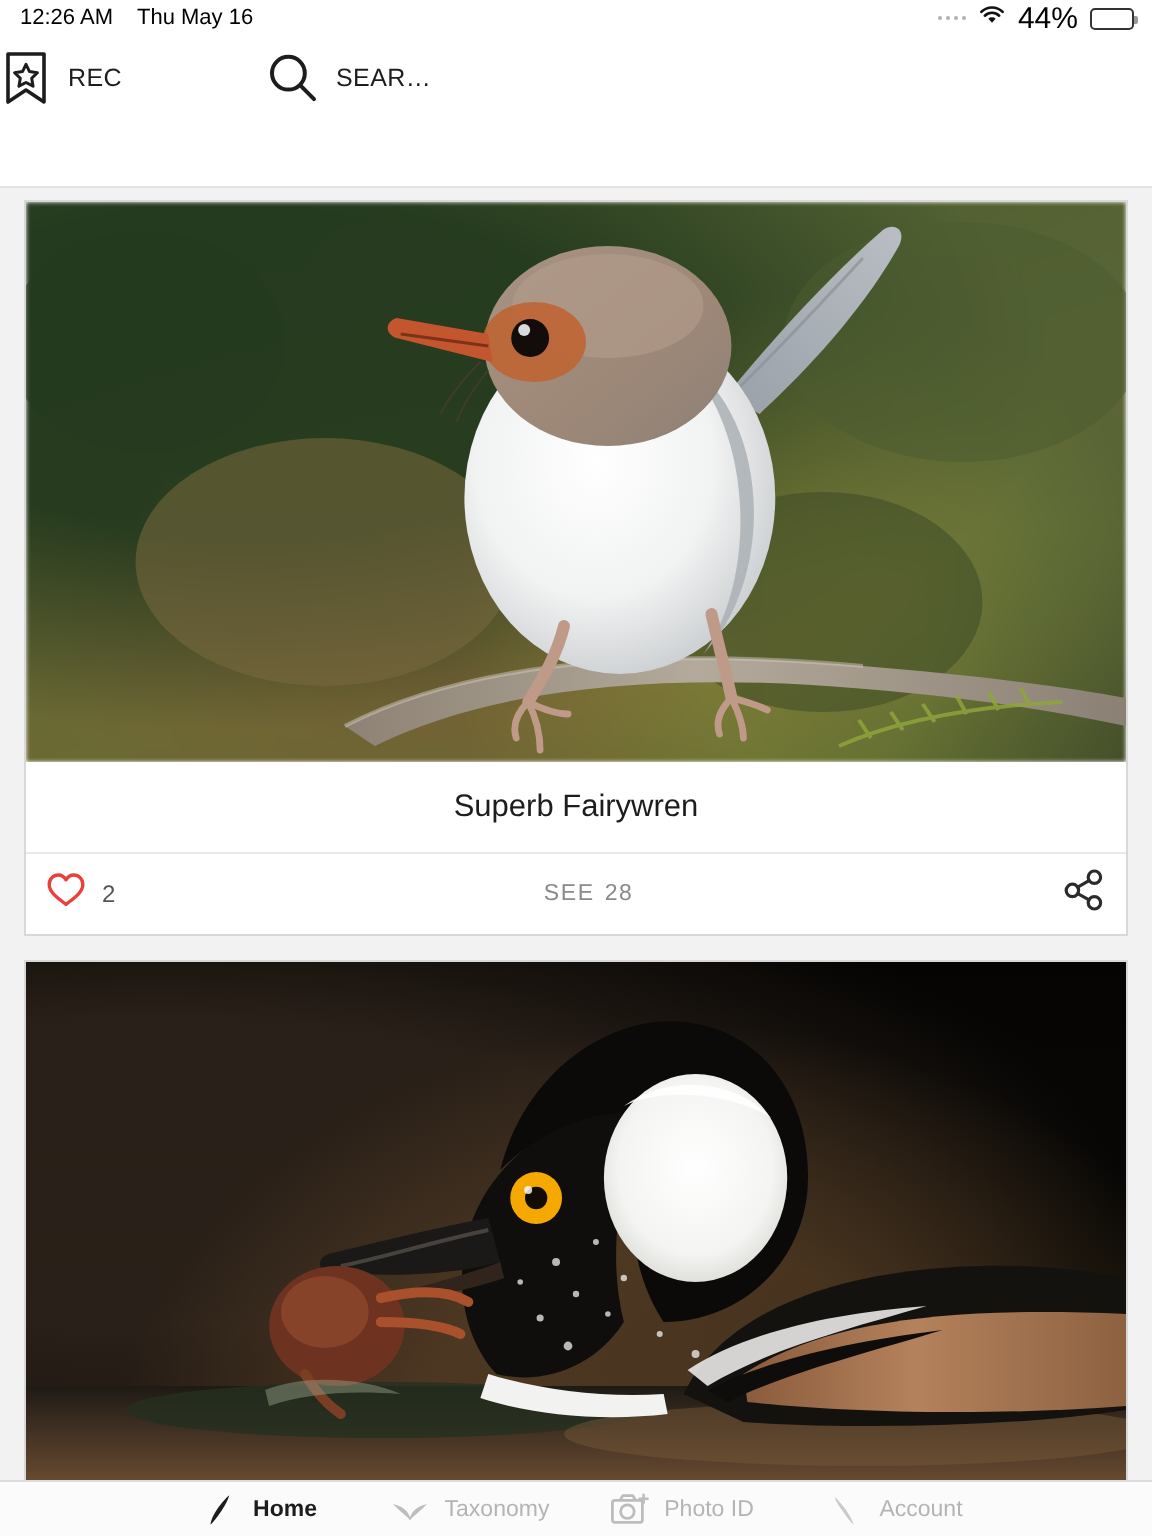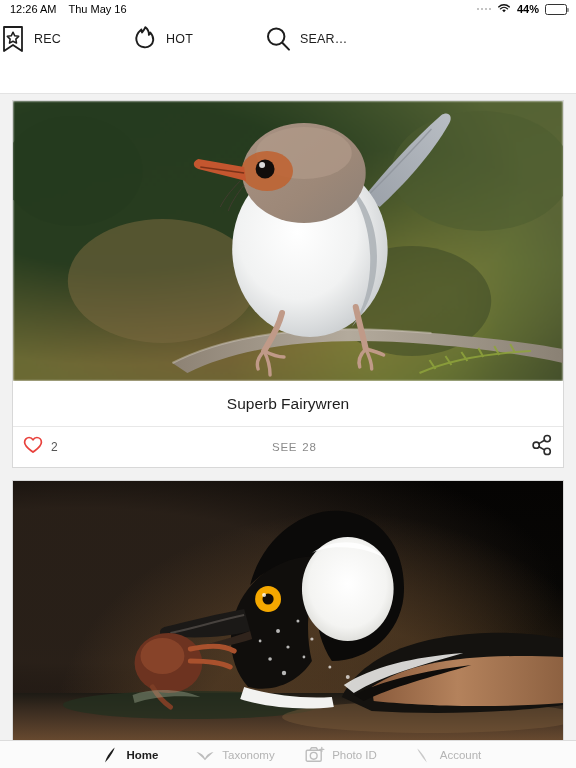--- a/index.html
+++ b/index.html
@@ -29,21 +29,21 @@
     flex: 0 0 18px;
   }
   .sb-left { display: flex; align-items: center; gap: 12px; }
   .sb-time { font-size: 11px; letter-spacing: 0; }
   .sb-date { font-size: 11px; }
   .sb-spacer { flex: 1; }
   .sb-right { display: flex; align-items: center; gap: 6px; }
   .sb-dots { display: flex; gap: 2px; align-items: flex-end; padding-bottom: 1px; }
   .sb-dots i { width: 2px; height: 2px; background: #b0b0b0; display: block; border-radius: 50%; }
   .wifi { width: 14px; height: 11px; }
-  .sb-batt-text { font-size: 11px; font-weight: 700; }
+  .sb-batt-text { font-size: 15px; font-weight: 400; }
   .batt {
     width: 22px; height: 11px;
     border: 1px solid #333;
     border-radius: 2.5px;
     position: relative;
     padding: 1px;
   }
   .batt::after {
     content: "";
     position: absolute;
@@ -212,28 +212,20 @@
     <div class="tool-item">
       <span class="glyph">
         <svg width="26" height="28" viewBox="0 0 26 28">
           <path d="M4 2 h18 v24 l-9 -6 l-9 6 Z" fill="none" stroke="#1d1d1d" stroke-width="1.8" stroke-linejoin="round"></path>
           <path d="M13 7.2 l1.75 3.6 3.95 .55 -2.85 2.8 .68 3.95 -3.53 -1.87 -3.53 1.87 .68 -3.95 -2.85 -2.8 3.95 -.55 Z" fill="none" stroke="#1d1d1d" stroke-width="1.5" stroke-linejoin="round"></path>
         </svg>
       </span>
       <span class="tool-label">REC</span>
     </div>
 
-    <div class="tool-item">
-      <span class="glyph">
-        <svg width="26" height="30" viewBox="0 0 26 30">
-          <path d="M13.4 3.2 c-1.1 2.6 -2.3 4.1 -3.3 5.3 -.55 -1 -.75 -2 -.7 -3.1 -2.1 1.7 -3.6 3.6 -4.4 5.7 -.7 1.8 -.9 3.6 -.55 5.3 .75 3.7 3.9 6.6 7.9 6.9 4.6 .35 8.5 -2.9 8.9 -7.2 .3 -3.2 -1.2 -5.6 -2.9 -7.6 -.25 1 -.75 1.8 -1.45 2.4 .25 -3.1 -1.1 -5.7 -3.5 -7.7 Z" fill="none" stroke="#1d1d1d" stroke-width="1.9" stroke-linejoin="round"></path>
-        </svg>
-      </span>
-      <span class="tool-label">HOT</span>
-    </div>
 
     <div class="tool-item">
       <span class="glyph">
         <svg width="28" height="28" viewBox="0 0 28 28">
           <circle cx="12.2" cy="11.6" r="8.2" fill="none" stroke="#1d1d1d" stroke-width="2"></circle>
           <path d="M18.3 17.8 L25 24.6" stroke="#1d1d1d" stroke-width="2" stroke-linecap="round"></path>
         </svg>
       </span>
       <span class="tool-label">SEAR…</span>
     </div>

